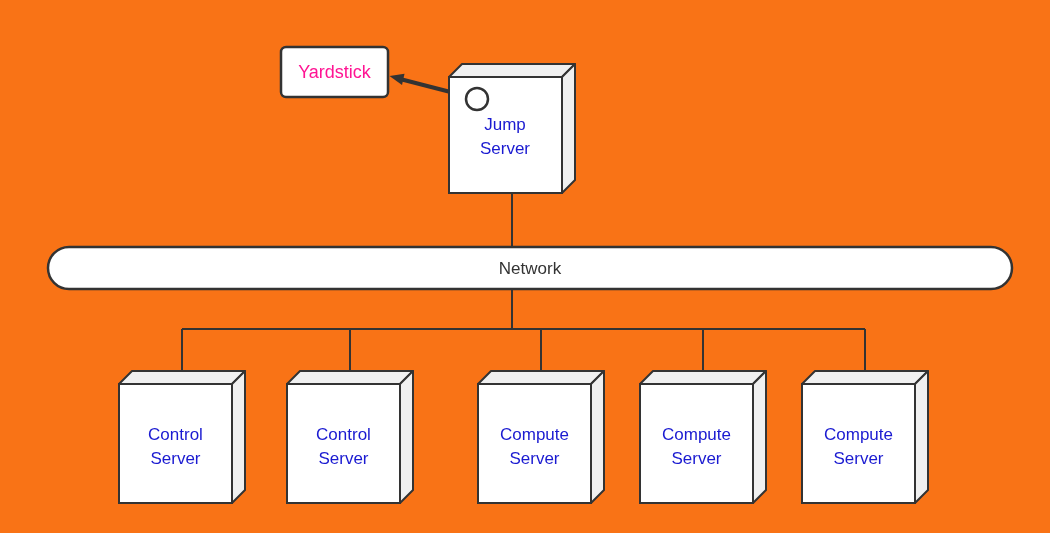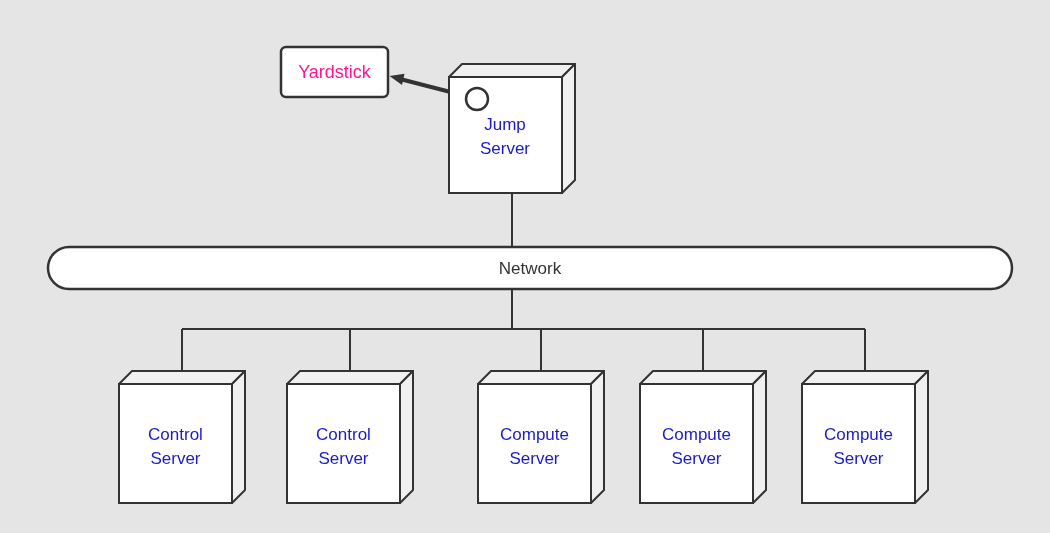--- a/index.html
+++ b/index.html
@@ -4,21 +4,21 @@
 <style>
   html, body {
     margin: 0;
     padding: 0;
     background: #000000;
   }
   #stage {
     position: relative;
     width: 1050px;
     height: 533px;
-    background: #e5e5e5;
+    background: #f97316;
     overflow: hidden;
   }
   svg text {
     font-family: "Liberation Sans", "DejaVu Sans", sans-serif;
   }
   .node-front {
     fill: #ffffff;
     stroke: #333333;
     stroke-width: 2;
   }

